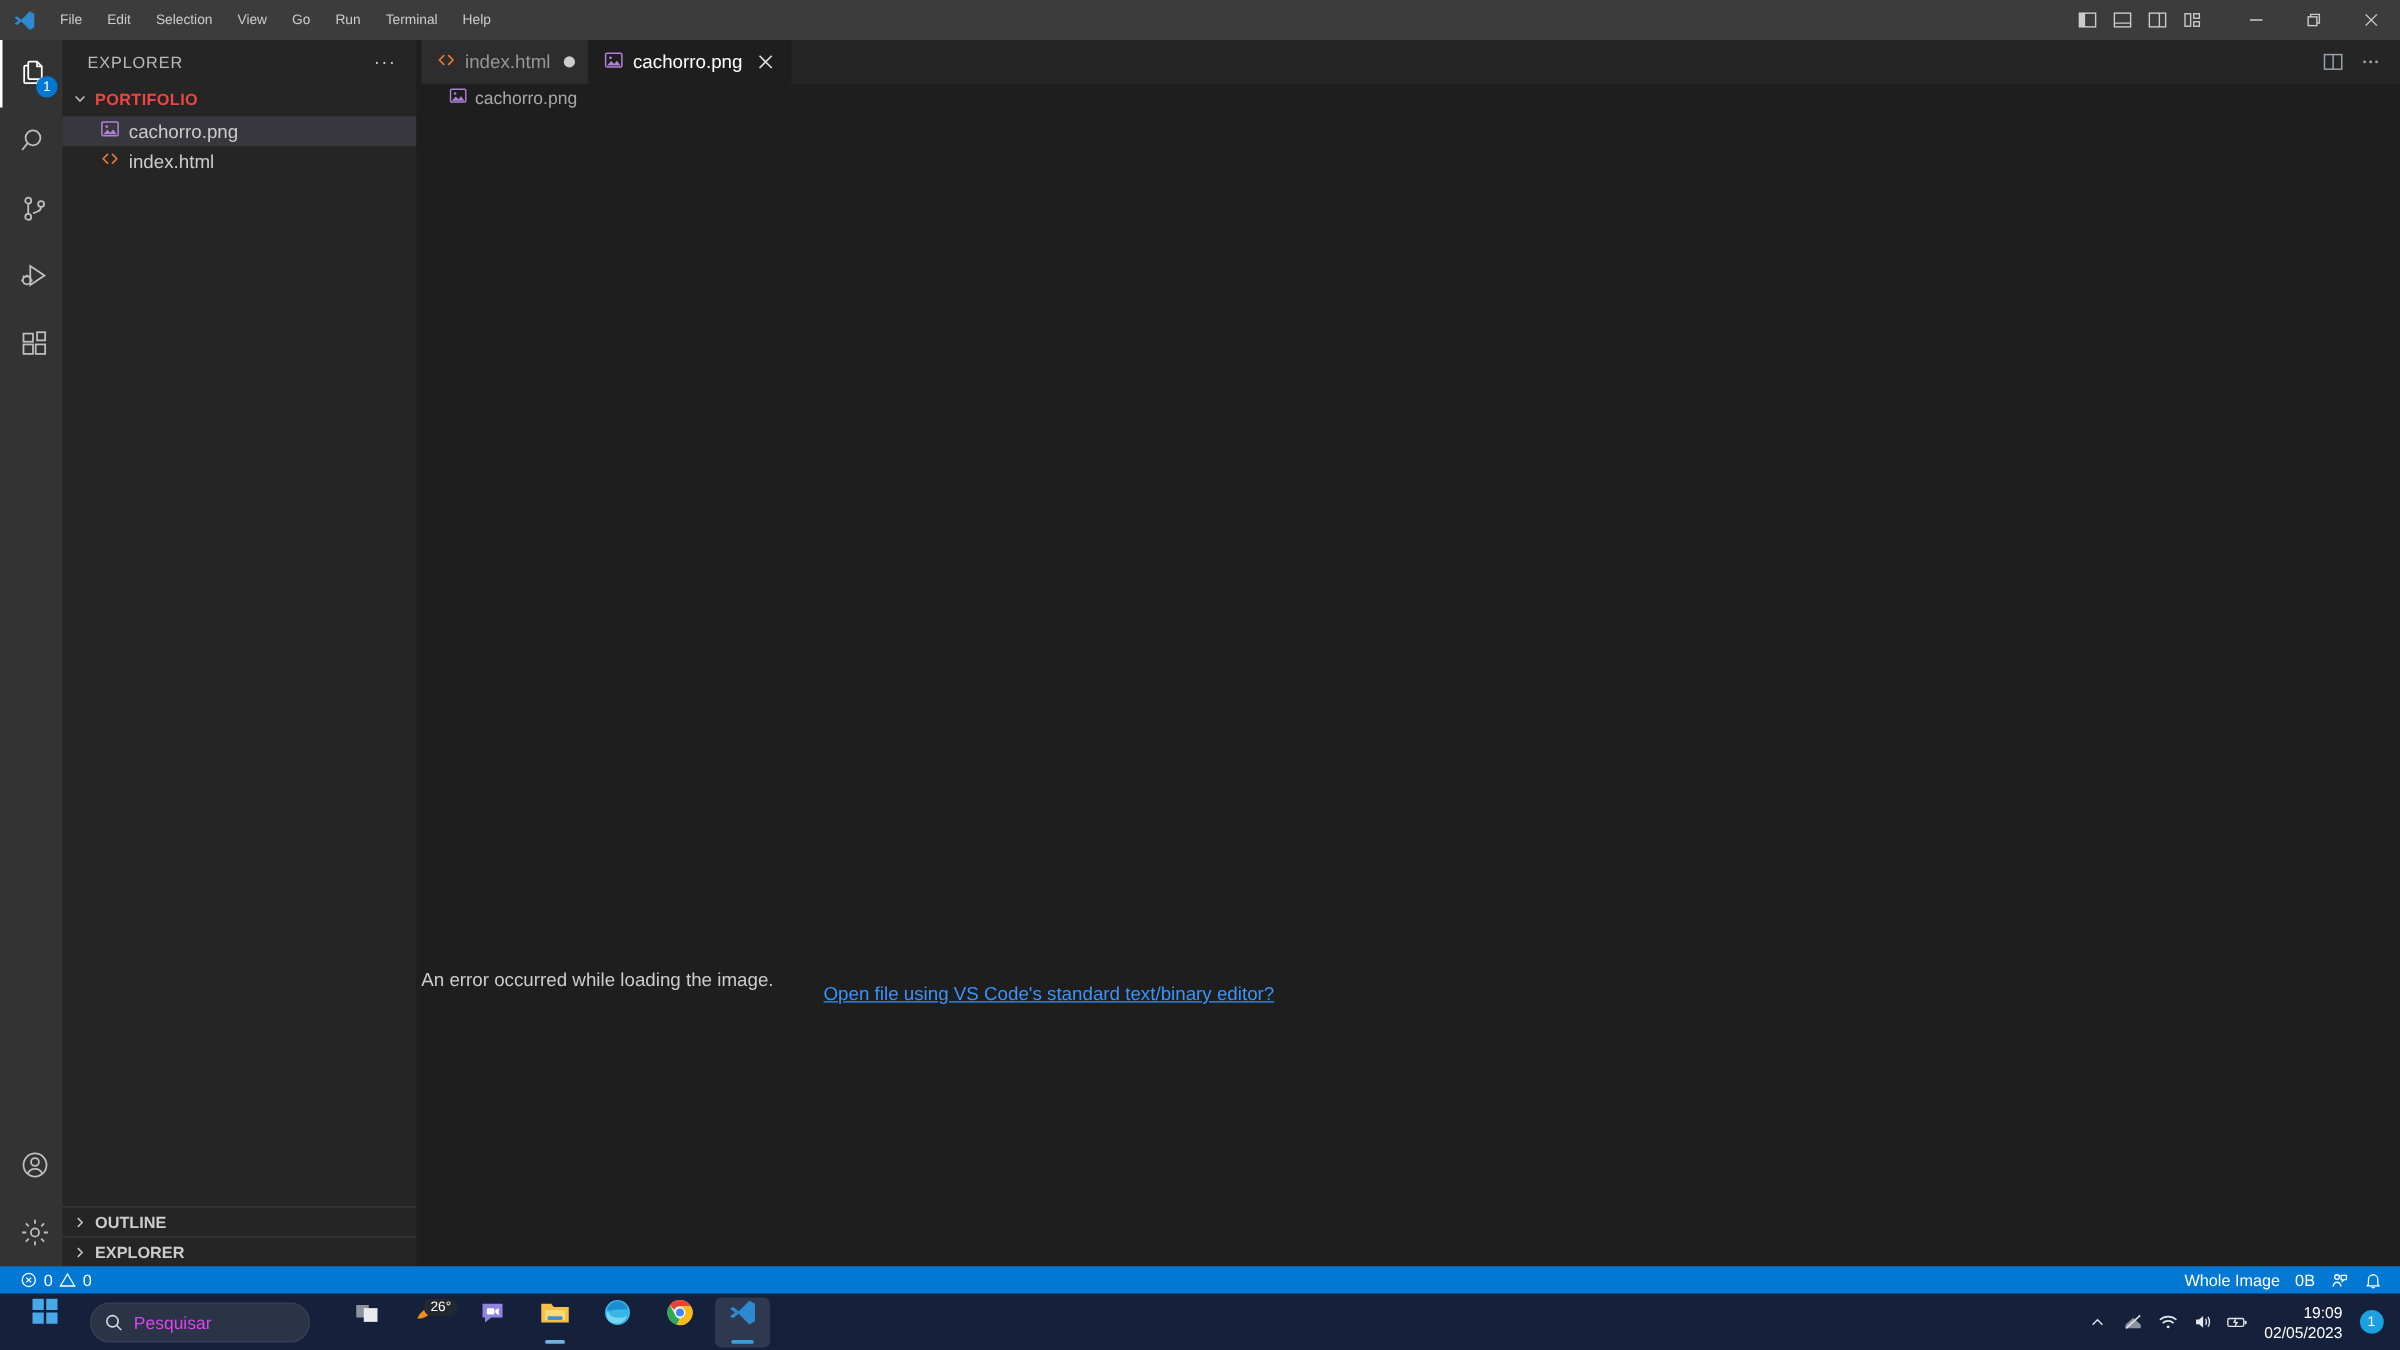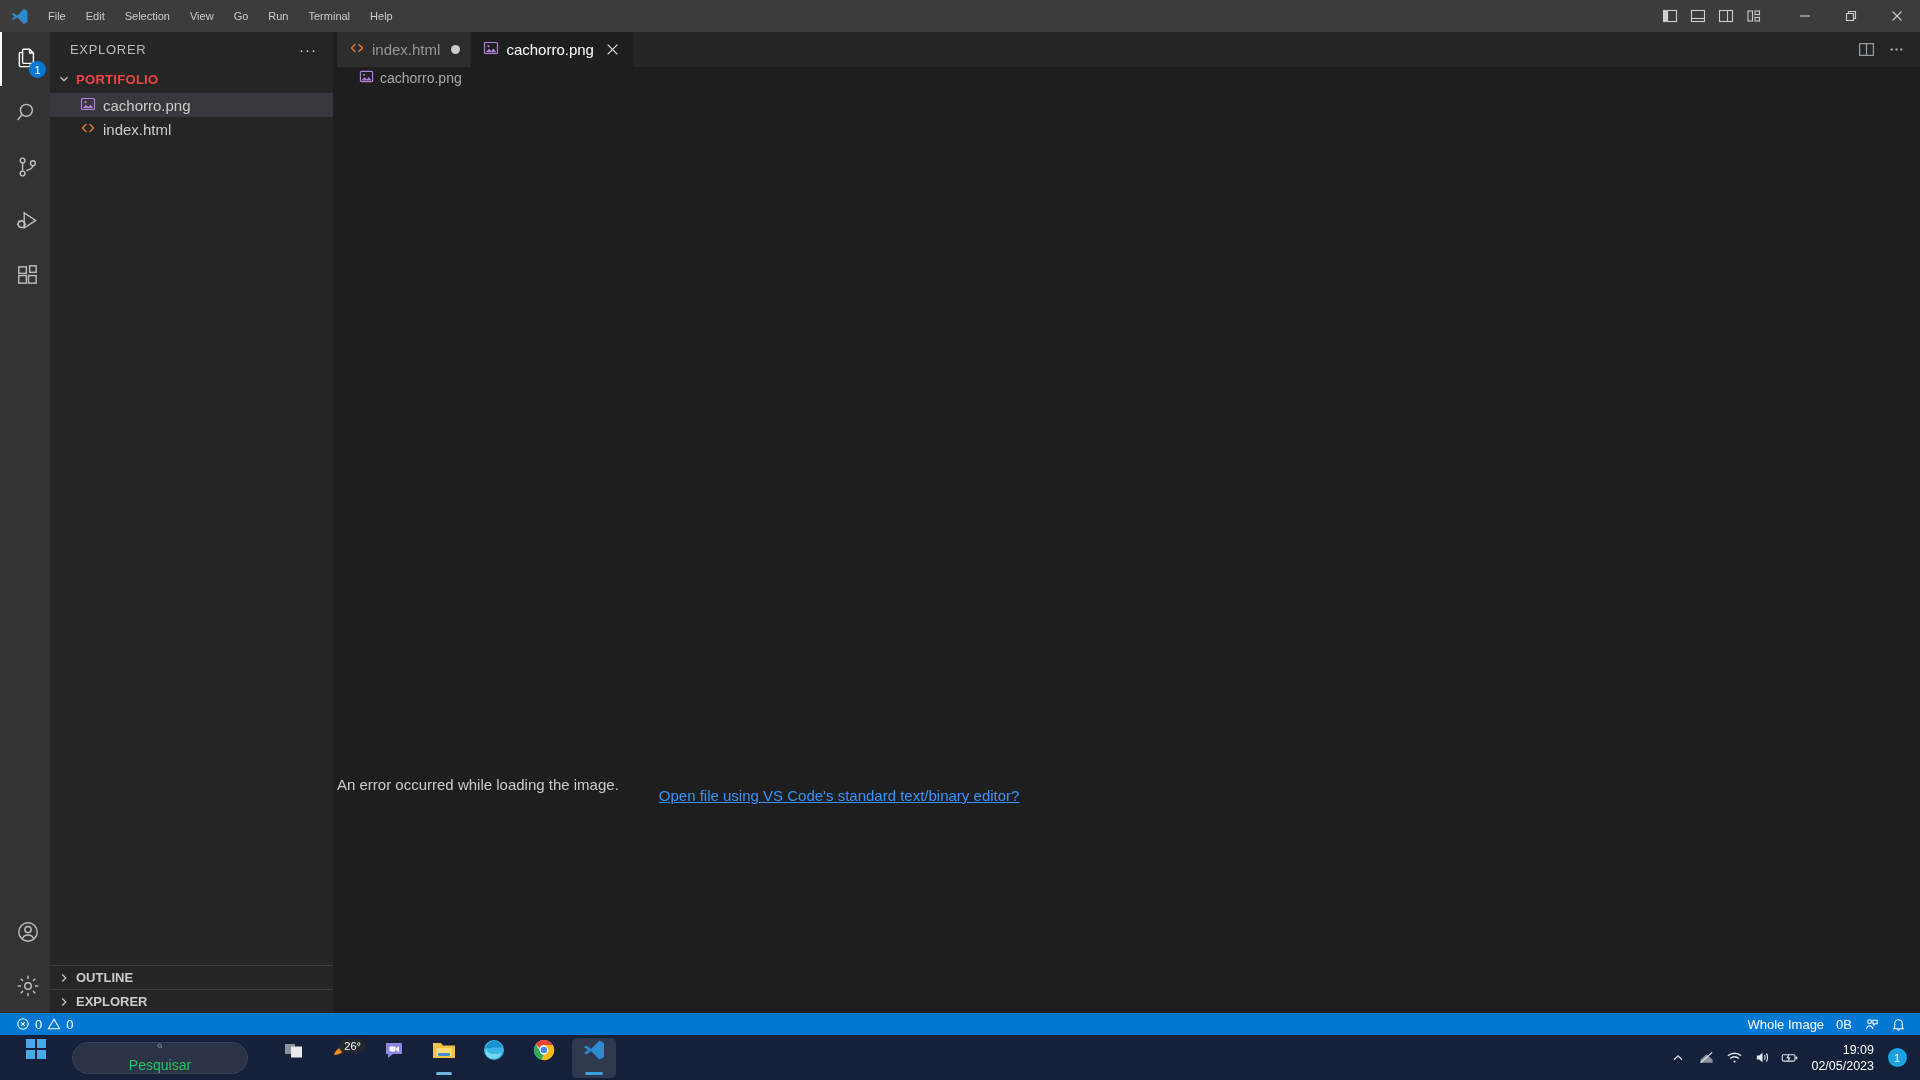--- a/index.html
+++ b/index.html
@@ -150,21 +150,21 @@
   }
   .tb-btn.active { background:rgba(255,255,255,.11); }
   .tb-underline {
     position:absolute; bottom:3px; left:50%; transform:translateX(-50%);
     width:16px; height:3px; border-radius:2px; background:#6fb3e0;
   }
   .tb-underline.wide { width:18px; background:#3aa0dd; }
   .searchbox {
     width:176px; height:32px; border-radius:16px; background:#2b3346;
     display:flex; align-items:center; gap:8px; padding:0 10px;
-    margin-left:8px; color:#22c55e; font-size:14px; border:1px solid #3a4considered;flex-direction:column;
+    margin-left:8px; color:#d946ef; font-size:14px; border:1px solid #3a4considered;
   }
   .searchbox { border:1px solid #39415a; }
   .tray {
     margin-left:auto; display:flex; align-items:center; gap:2px; padding-right:10px;
     color:#e3e6ec;
   }
   .tray-ic { width:26px; height:36px; display:flex; align-items:center; justify-content:center; border-radius:4px; }
   .clock {
     display:flex; flex-direction:column; align-items:flex-end; justify-content:center;
     font-size:12.5px; line-height:16px; color:#ffffff; padding:0 8px 0 6px;

